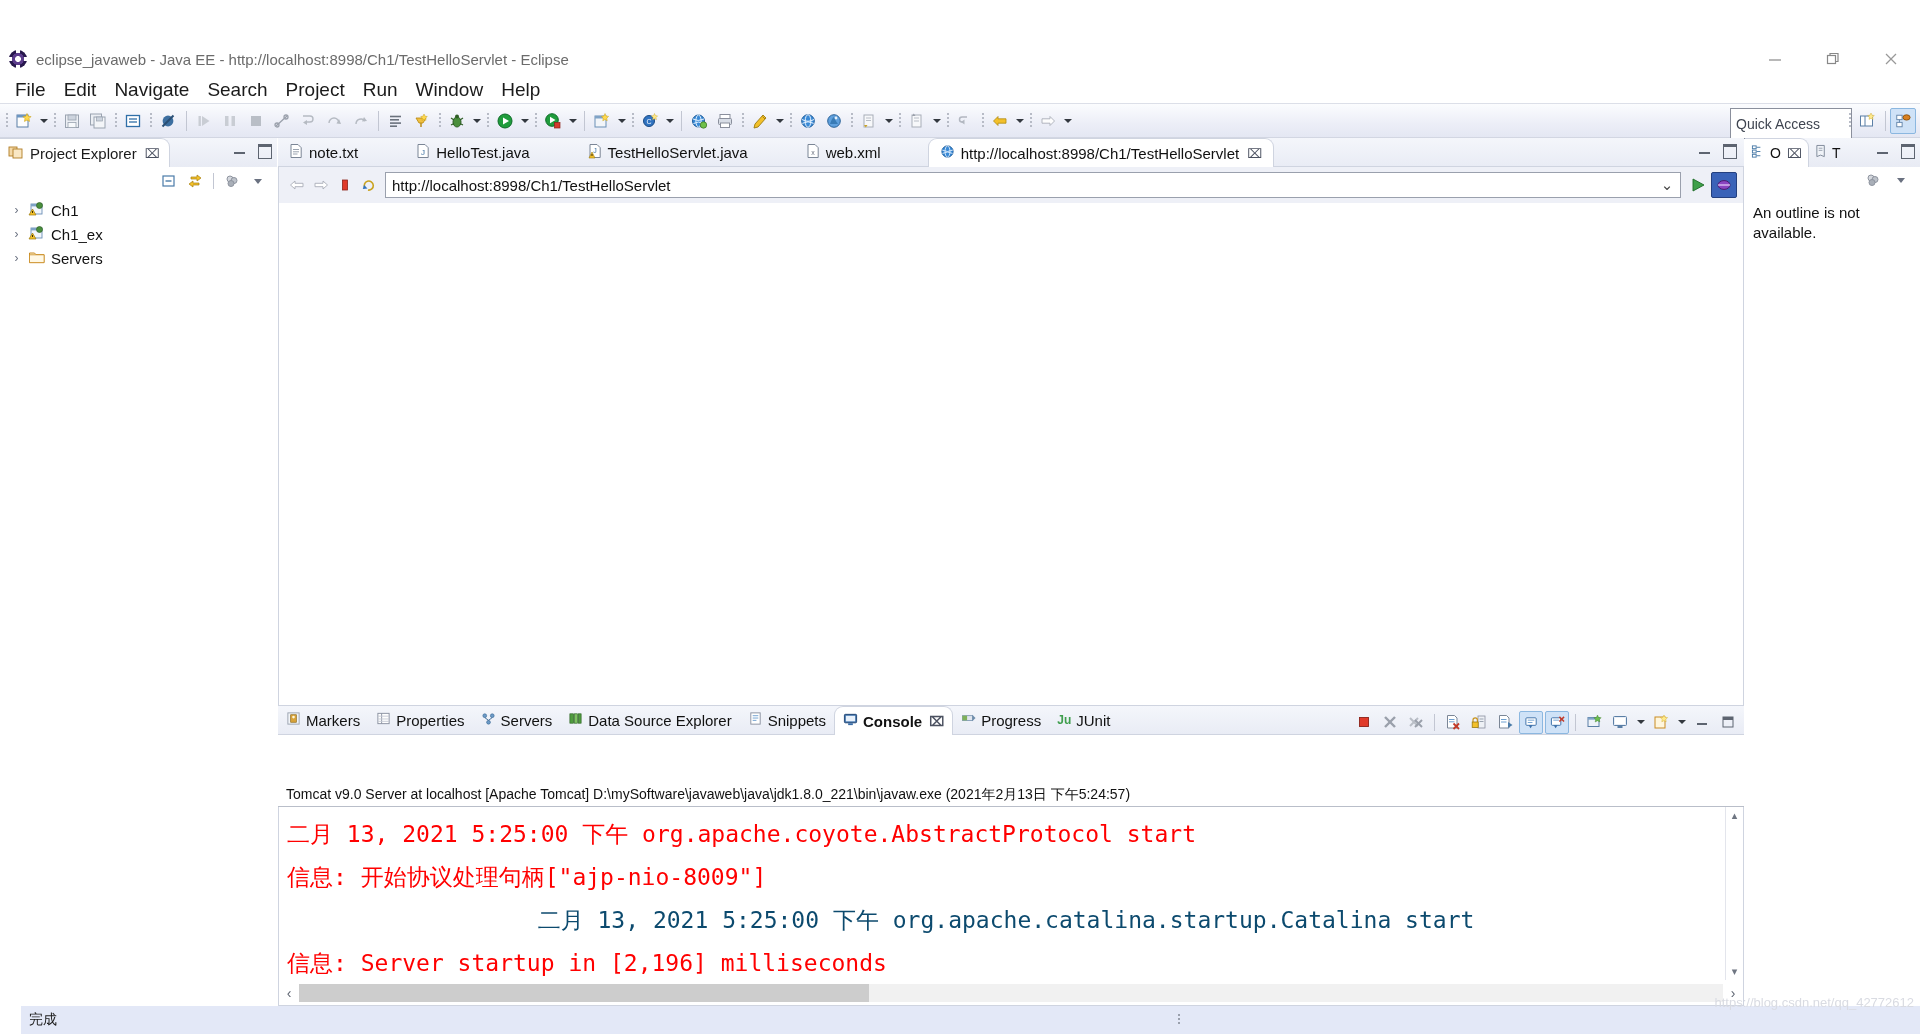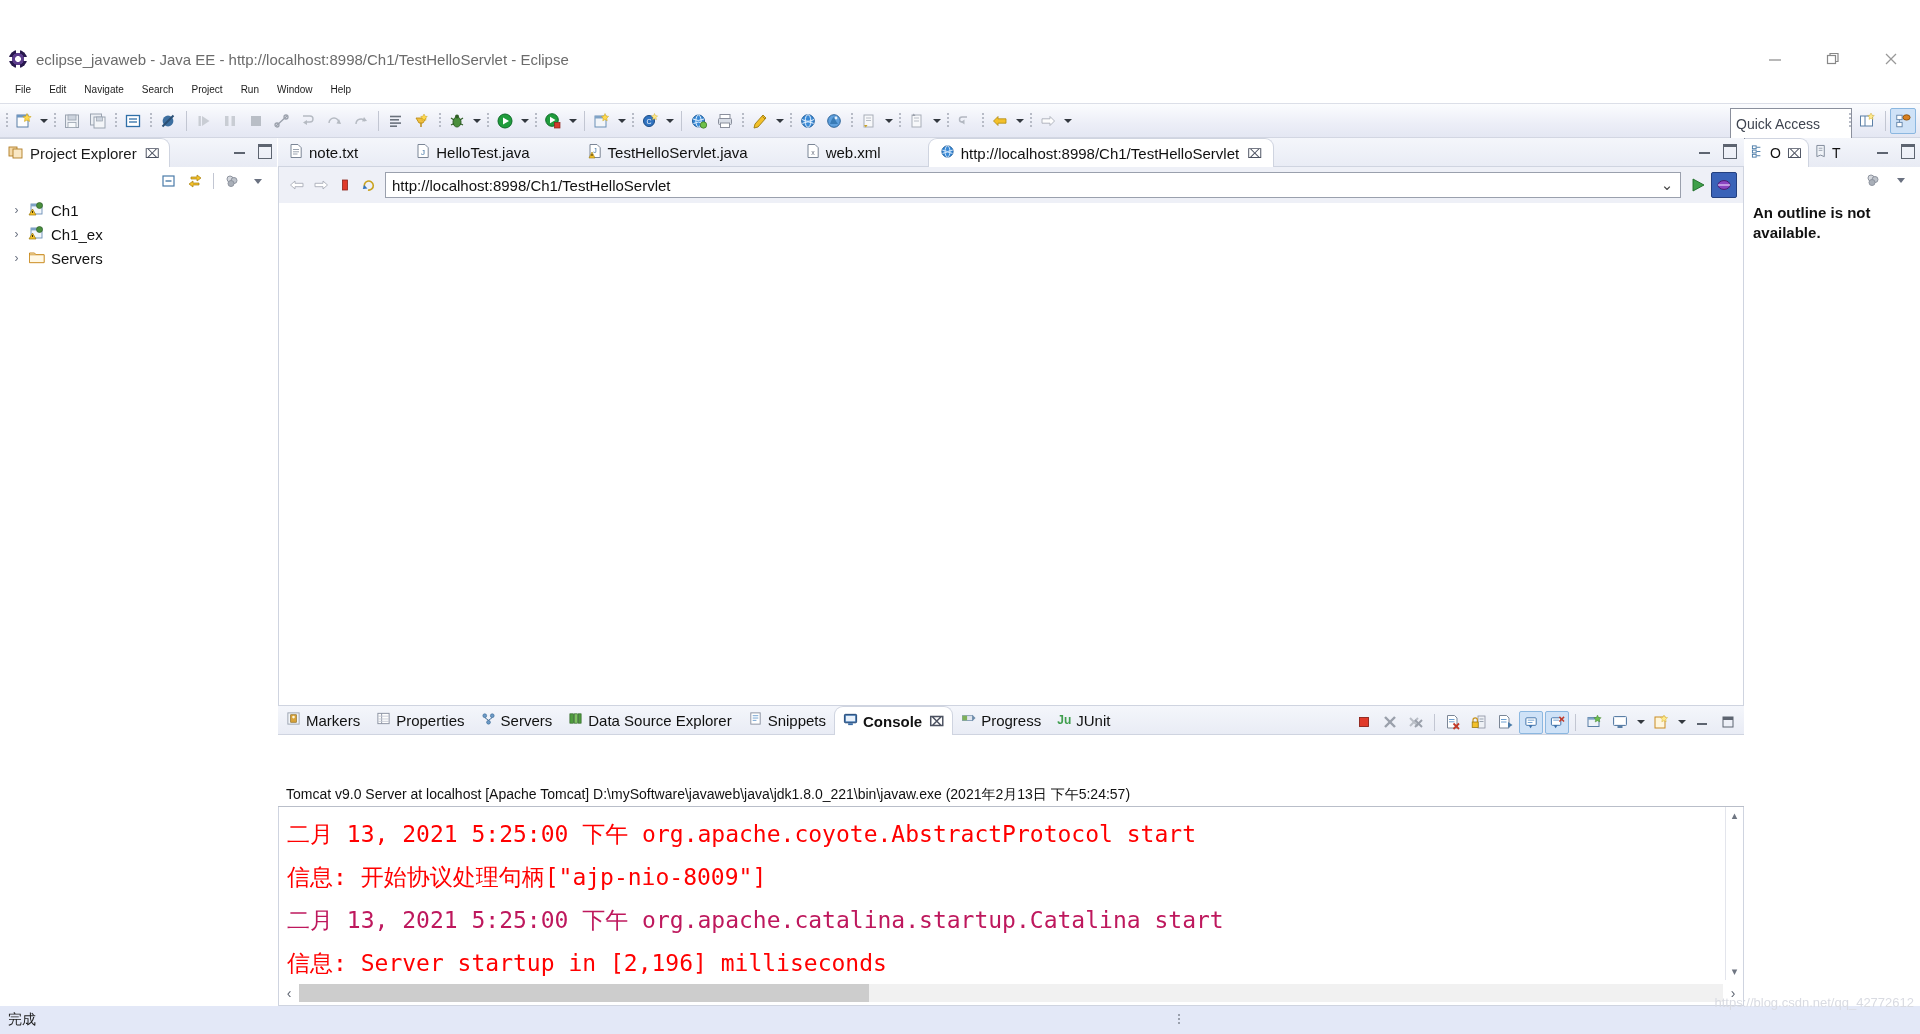--- a/index.html
+++ b/index.html
@@ -49,21 +49,21 @@
   .winbtn svg { display: block; }
 
   
   .menubar {
     height: 27px; min-height: 27px;
     background: #ffffff;
     display: flex; align-items: center; padding-left: 6px;
     border-bottom: none;
   }
   .menuitem {
-    font-size: 10px; color: #1b1b1b; padding: 2px 9px; white-space: nowrap;
+    font-size: 19px; color: #1b1b1b; padding: 2px 9px; white-space: nowrap;
   }
 
   
   .toolbar {
     height: 35px; min-height: 35px;
     background: linear-gradient(to bottom, #fbfcfe 0%, #eceef7 60%, #e4e7f3 100%);
     border-top: 1px solid #dcdfe8;
     border-bottom: 1px solid #d2d6e2;
     display: flex; align-items: center; position: relative;
     padding-left: 2px;
@@ -285,28 +285,28 @@
     height: 29px; min-height: 29px; display: flex; align-items: flex-end;
     background: linear-gradient(to bottom,#f4f6fb,#e8ebf4); position: relative;
   }
   .otab {
     height: 29px; display: flex; align-items: center; gap: 4px; padding: 0 6px;
     background: #ffffff; border-top: 1px solid #cfd4e0; border-right: 1px solid #cfd4e0;
     border-top-right-radius: 9px; font-size: 14px; color: #111;
   }
   .otab.inactive { background: linear-gradient(to bottom,#f4f6fb,#e8ebf4); border: none; }
   .outline-toolrow { height: 26px; display: flex; align-items: center; justify-content: flex-end; padding-right: 8px; gap: 6px; }
-  .outline-body { flex: 1; padding: 10px 8px 4px 8px; font-size: 15px; color: #111; line-height: 20px; font-weight: bold; }
+  .outline-body { flex: 1; padding: 10px 8px 4px 8px; font-size: 15px; color: #111; line-height: 20px; }
 
   
   .statusbar {
     height: 28px; min-height: 28px;
     background: #e3e8f7;
     display: flex; align-items: center; position: relative;
-    font-size: 14px; color: #1b1b1b; padding-left: 8px;
+    font-size: 14px; color: #1b1b1b; padding-left: 8px; margin-left: 21px;
   }
   .statusbar .grip {
     position: absolute; right: 740px; top: 8px;
     width: 2px; height: 12px;
     background: repeating-linear-gradient(to bottom,#9aa0ad 0 2px, transparent 2px 4px);
   }
   .watermark {
     position: absolute; right: 6px; bottom: 24px;
     font-size: 13px; color: #d9dbe2; white-space: nowrap;
     pointer-events: none;
@@ -1030,21 +1030,21 @@
             </span>
           </div>
         </div>
 
         <div class="console-header">Tomcat v9.0 Server at localhost [Apache Tomcat] D:\mySoftware\javaweb\java\jdk1.8.0_221\bin\javaw.exe (2021年2月13日 下午5:24:57)</div>
 
         <div class="console-body">
           <div class="console-text">
             <div class="cline" style="color: rgb(255, 0, 0);">二月 13, 2021 5:25:00 下午 org.apache.coyote.AbstractProtocol start</div>
             <div class="cline" style="color: rgb(255, 0, 0);">信息: 开始协议处理句柄["ajp-nio-8009"]</div>
-            <div class="cline" style="color: #be185d;">二月 13, 2021 5:25:00 下午 org.apache.catalina.startup.Catalina start</div>
+            <div class="cline" style="color: #0c4a6e; text-align: center;">二月 13, 2021 5:25:00 下午 org.apache.catalina.startup.Catalina start</div>
             <div class="cline" style="color: rgb(255, 0, 0);">信息: Server startup in [2,196] milliseconds</div>
             <div class="cline black" style="color: rgb(0, 0, 0);">你好! spring!</div>
           </div>
           <div class="vscroll">
             <span class="arr">▴</span>
             <span class="arr">▾</span>
           </div>
         </div>
 
         <div class="hscroll-row">

